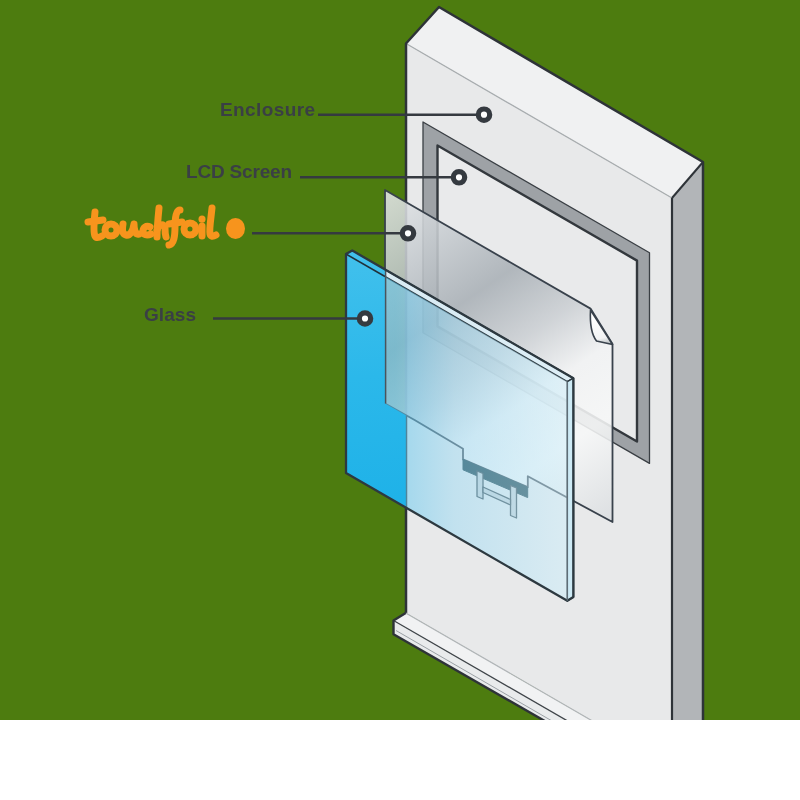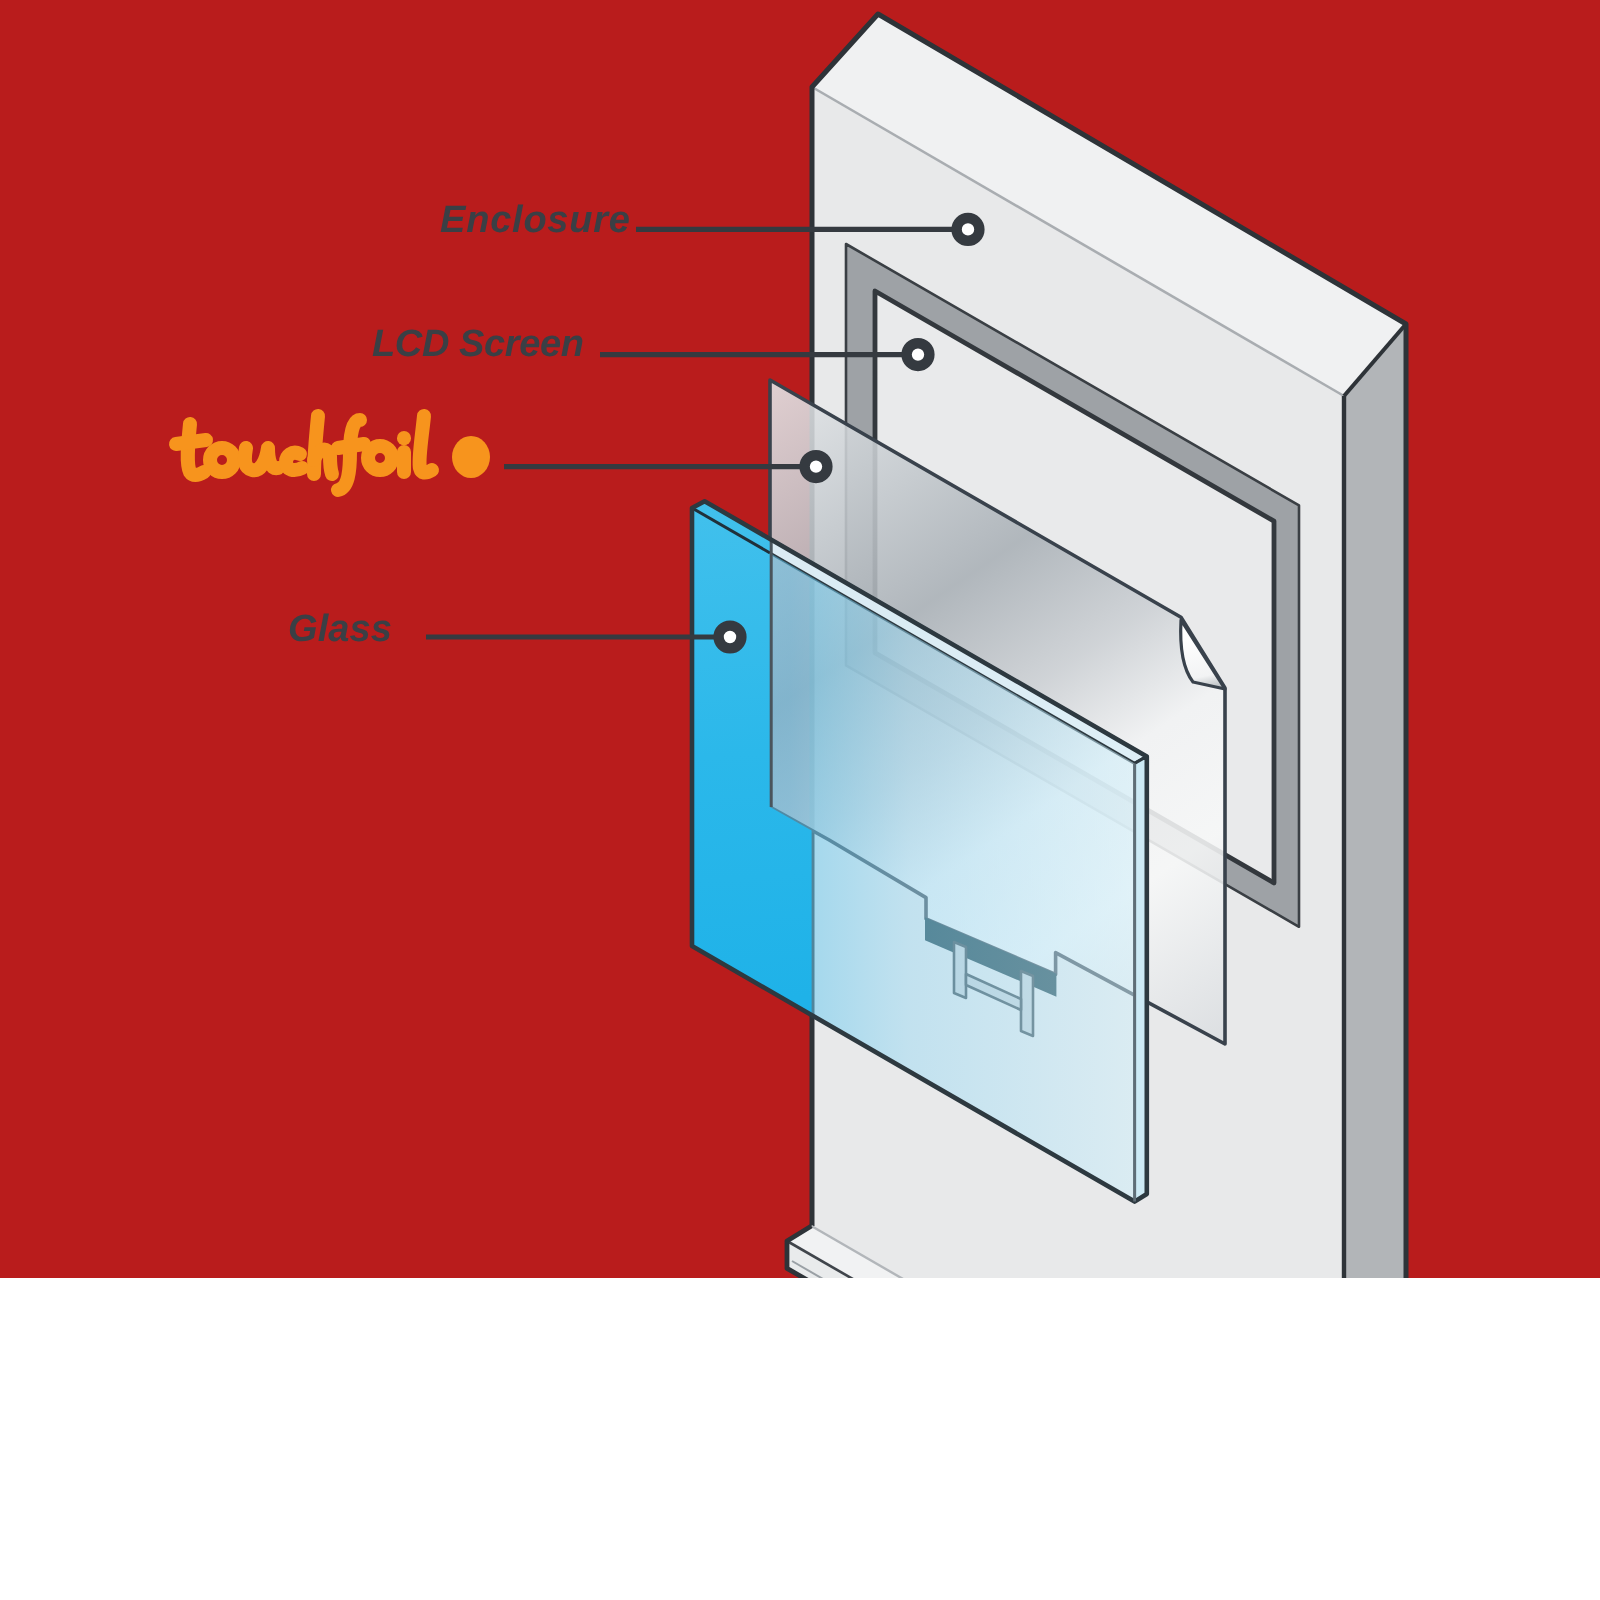--- a/index.html
+++ b/index.html
@@ -1,17 +1,17 @@
 <!DOCTYPE html>
 <html><head>
 <meta charset="utf-8">
 <style>
   html,body{margin:0;padding:0;background:#ffffff;}
-  #stage{position:relative;width:800px;height:639px;background:#b91c1c;overflow:hidden;
-    font-family:"Liberation Sans", sans-serif;font-style:italic;}
+  #stage{position:relative;width:800px;height:720px;background:#4d7c0f;overflow:hidden;
+    font-family:"Liberation Sans", sans-serif;}
 </style>
 </head>
 <body>
 <div id="stage">
 <svg width="800" height="800" viewBox="0 0 800 800">
   <defs>
     <linearGradient id="foilG" gradientUnits="userSpaceOnUse" x1="385" y1="190" x2="612" y2="522">
       <stop offset="0" stop-color="#e6e8ea"></stop>
       <stop offset="0.15" stop-color="#cbd0d4"></stop>
       <stop offset="0.34" stop-color="#a9b0b6"></stop>

